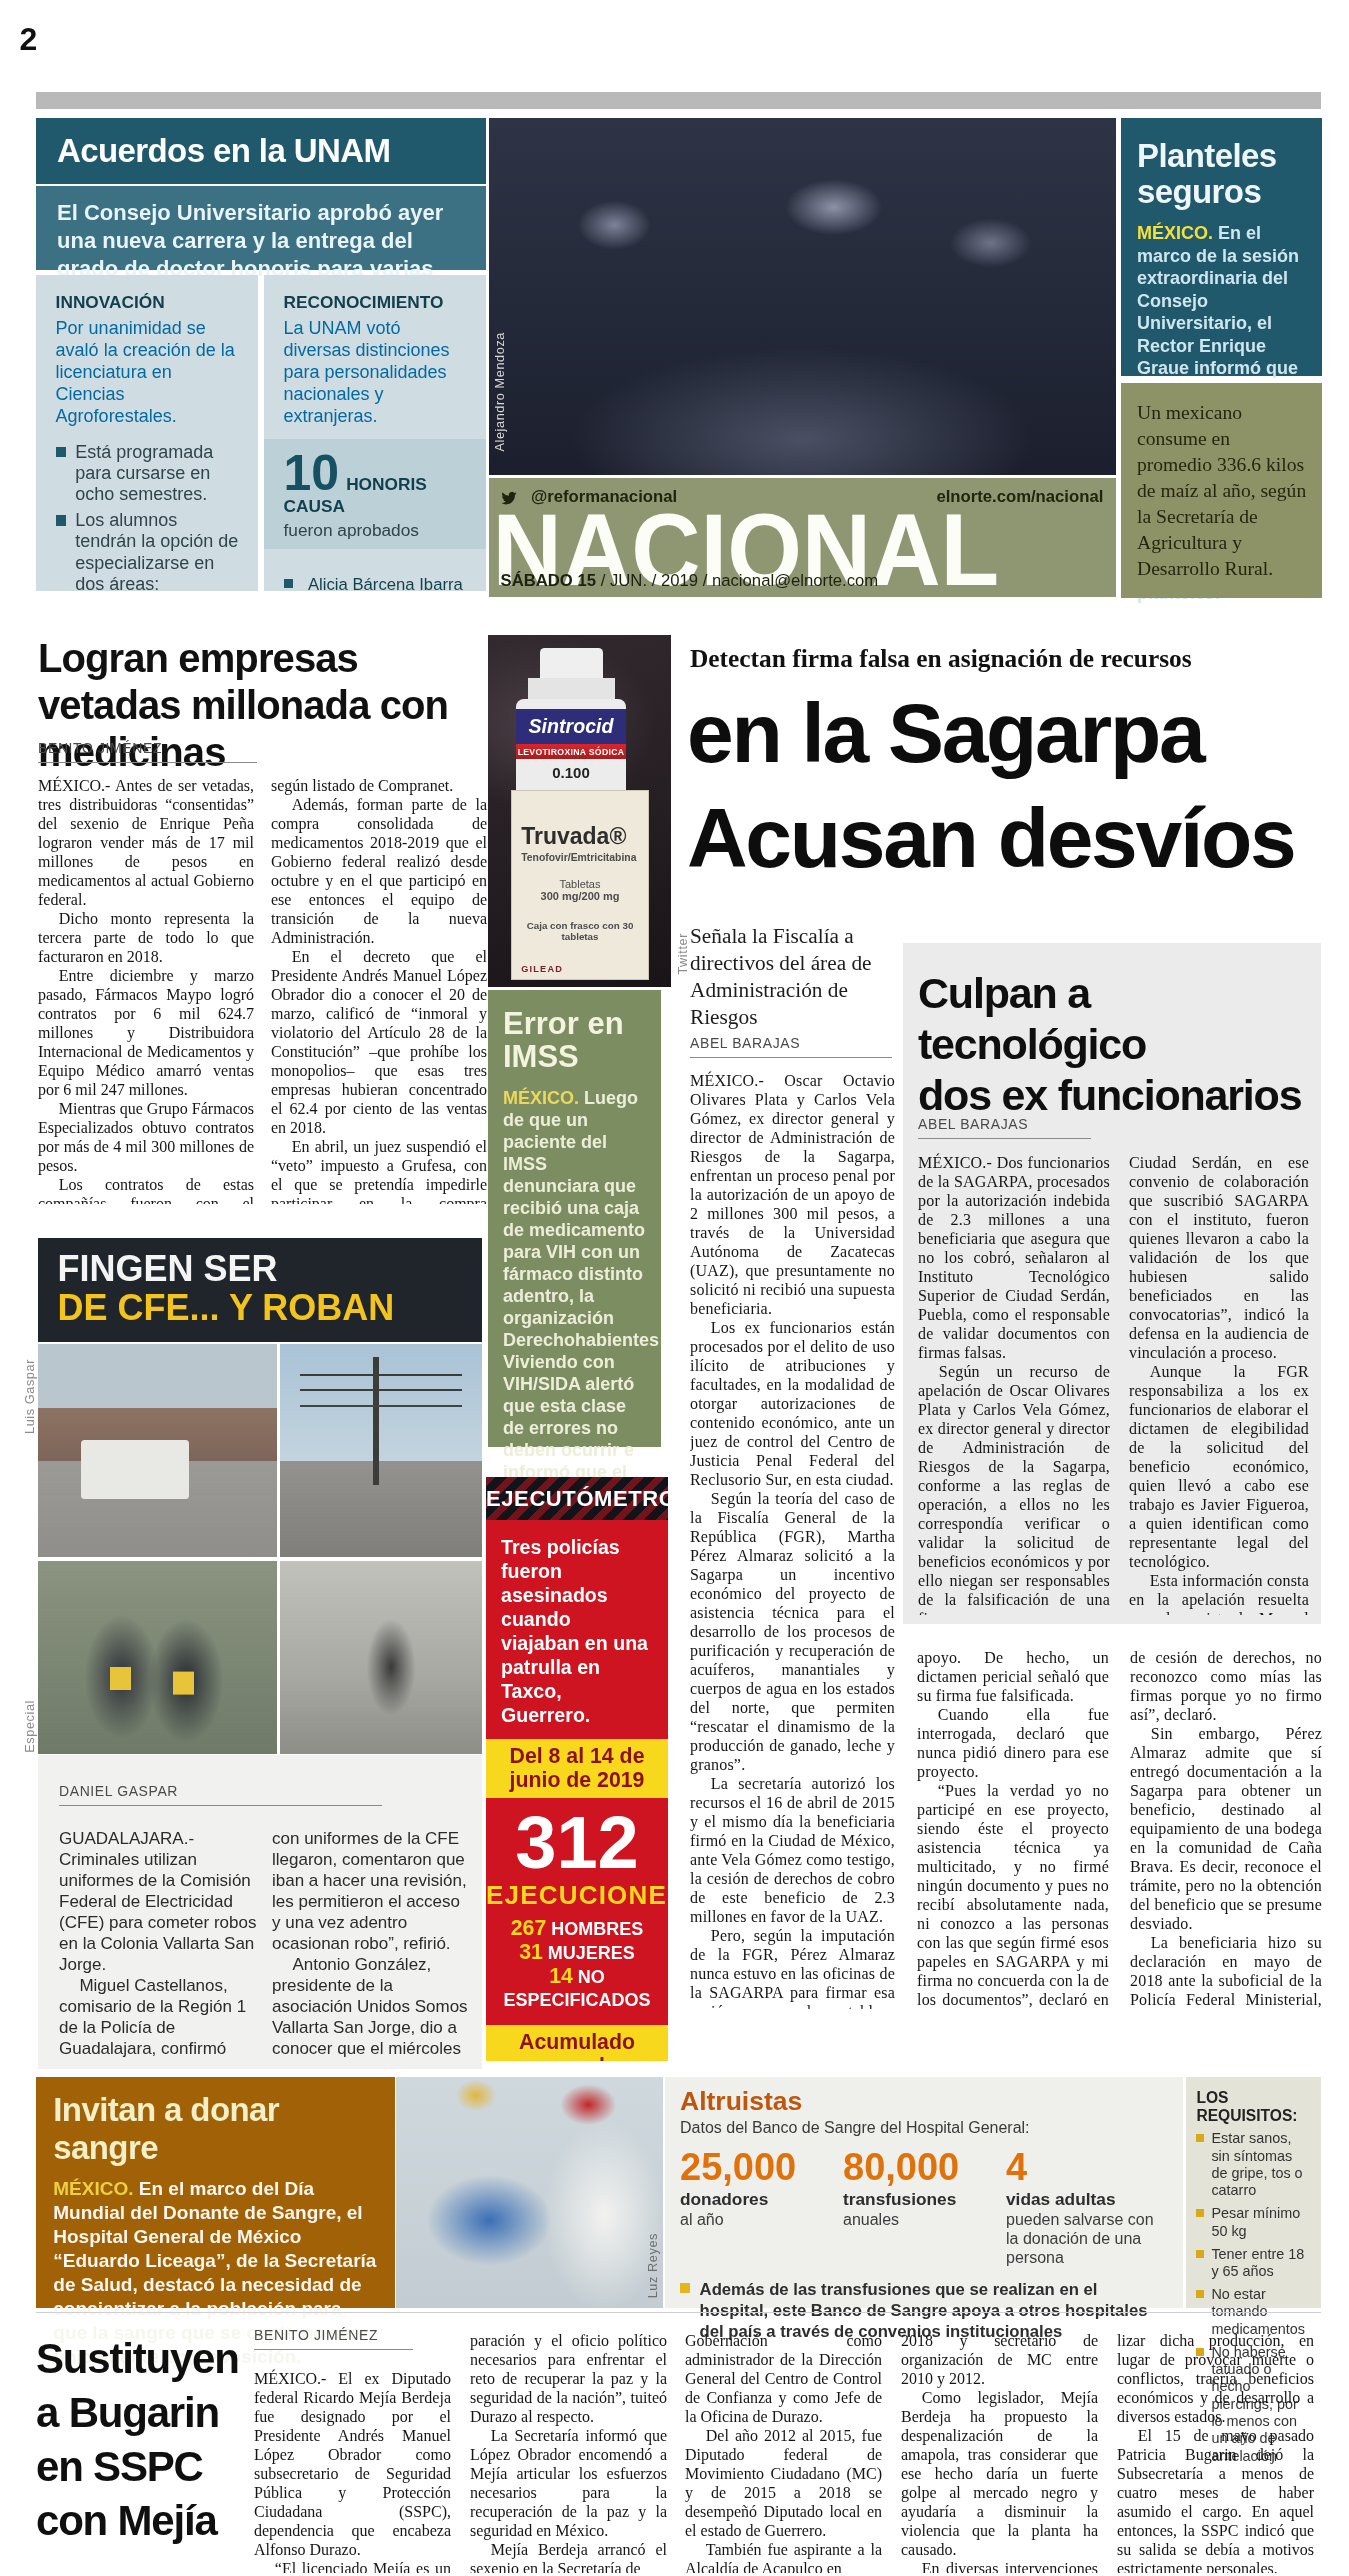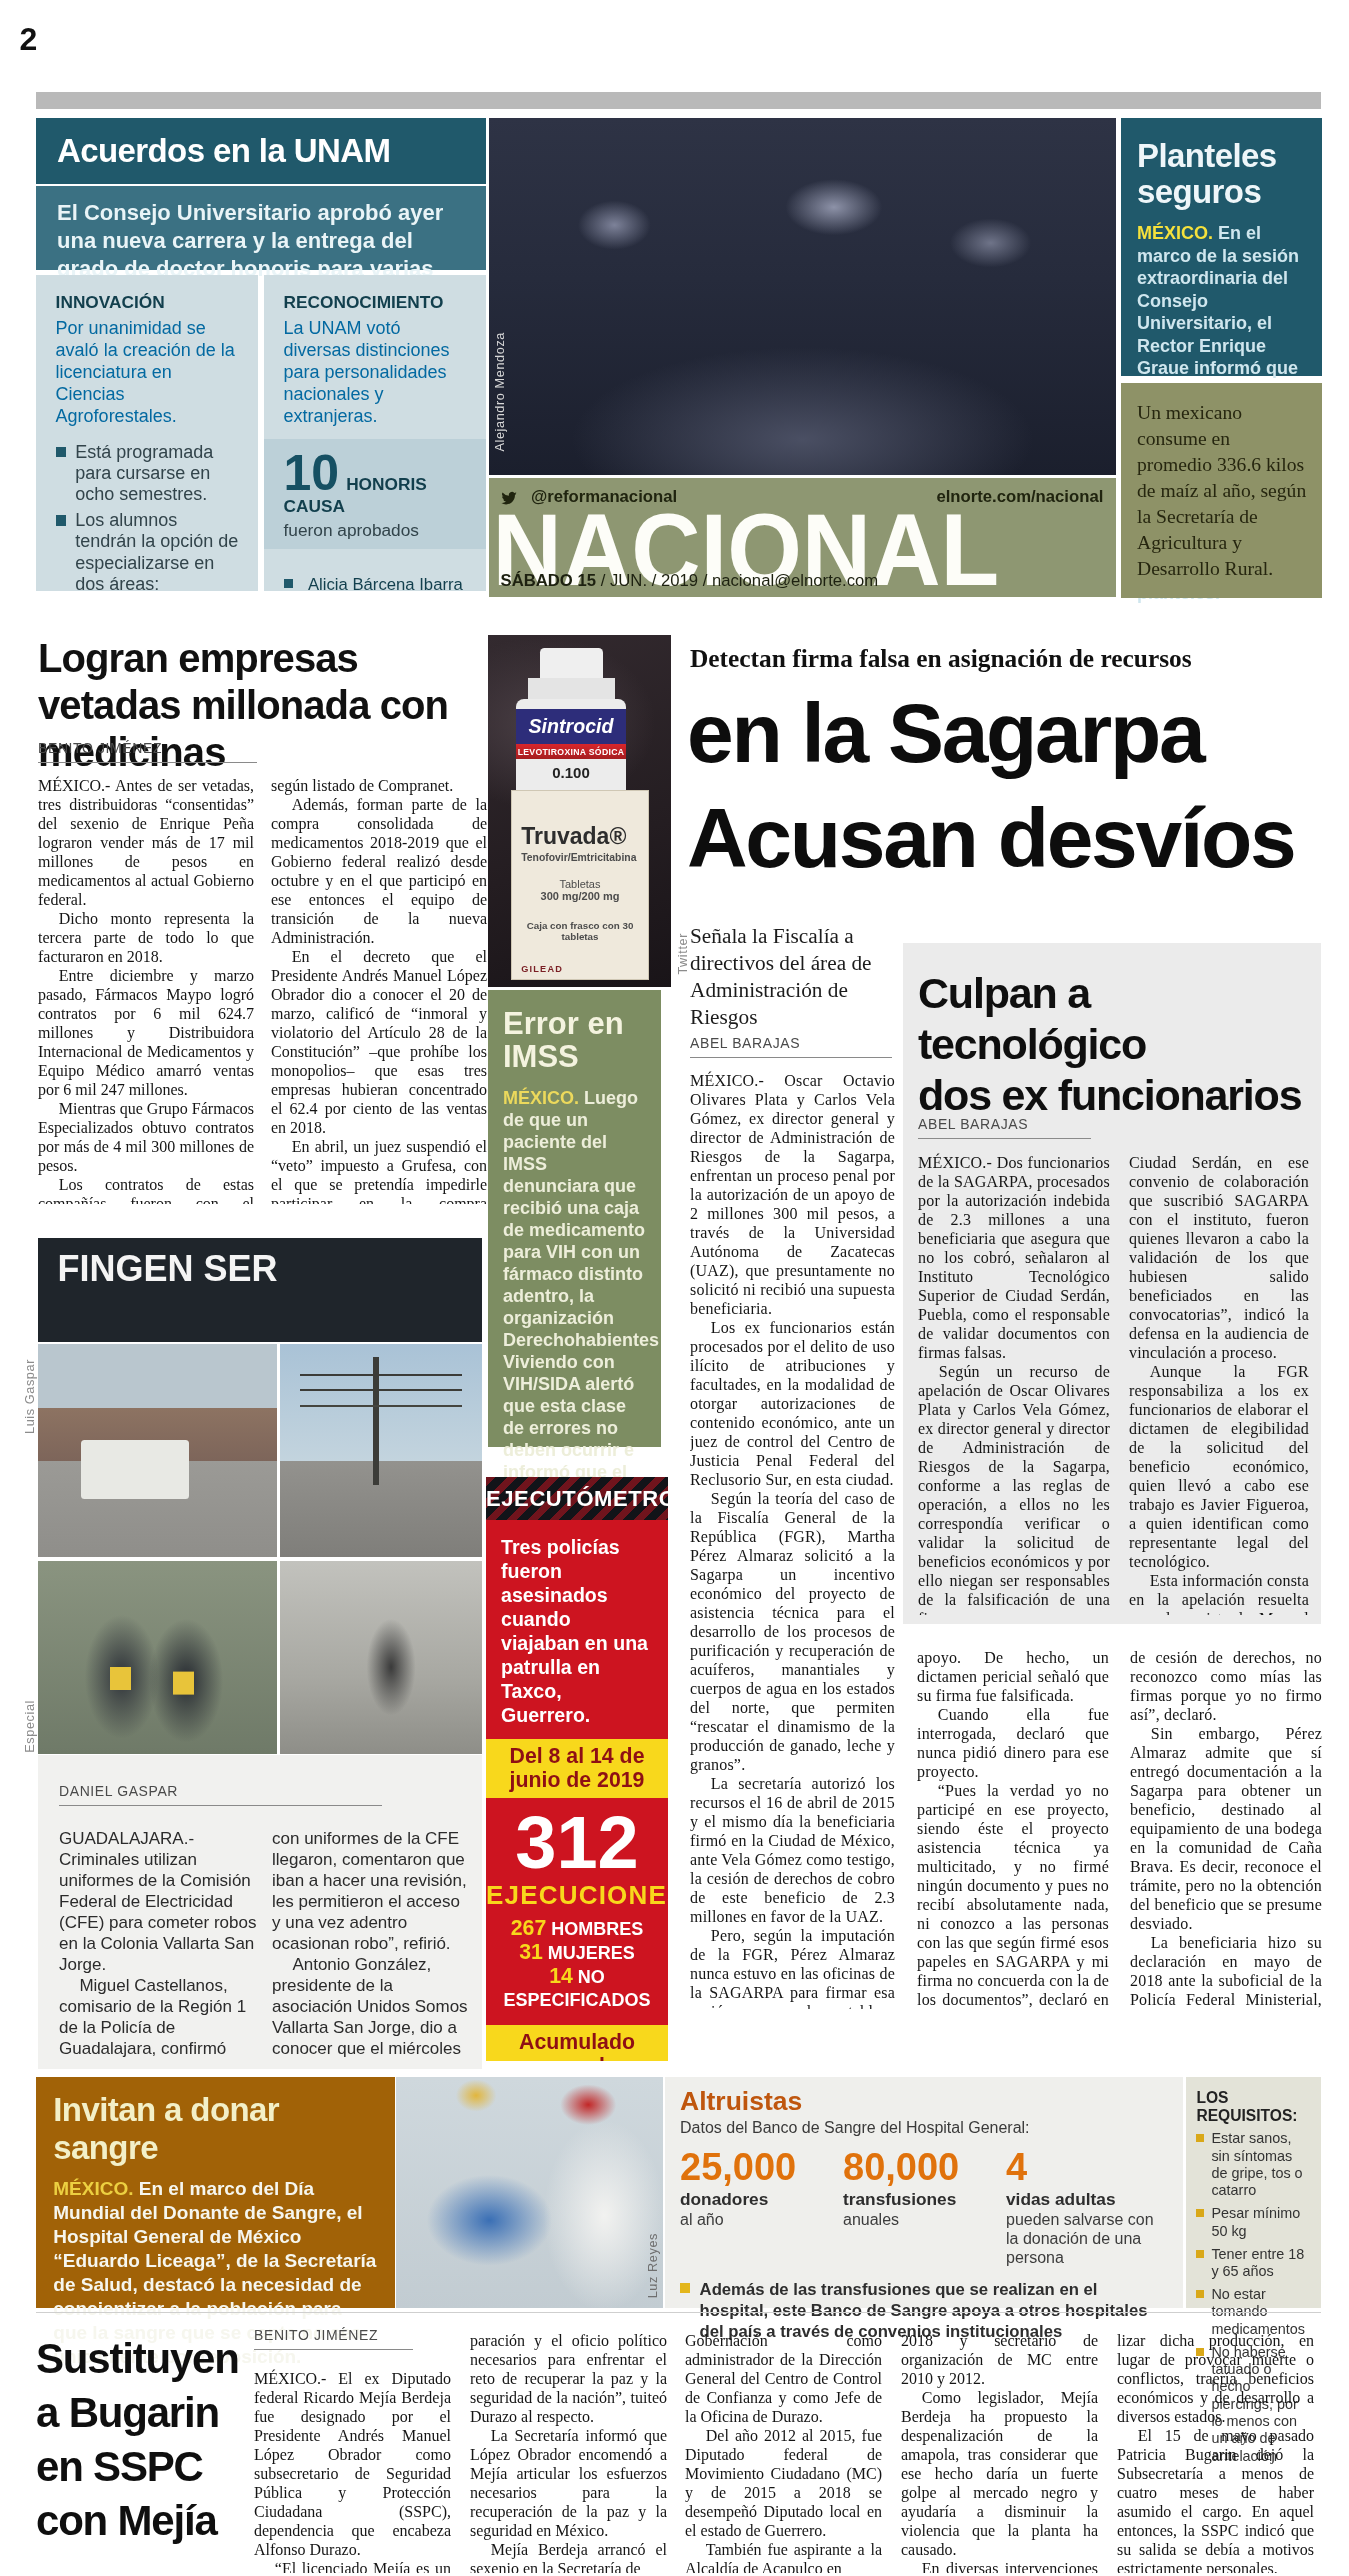--- a/index.html
+++ b/index.html
@@ -375,20 +375,21 @@
       </div>
     <div class="bodycol ccol2">
         <p>Ciudad Serdán, en ese convenio de colaboración que suscribió SAGARPA con el instituto, fueron quienes llevaron a cabo la validación de los que hubiesen salido beneficiados en las convocatorias”, indicó la defensa en la audiencia de vinculación a proceso.</p>
         <p>Aunque la FGR responsabiliza a los ex funcionarios de elaborar el dictamen de elegibilidad de la solicitud del beneficio económico, quien llevó a cabo ese trabajo es Javier Figueroa, a quien identifican como representante legal del tecnológico.</p>
         <p>Esta información consta en la apelación resuelta por el magistrado Manuel Bárcena, del Segundo Tribunal Unitario, quien el pasado 31 de enero confirmó la vinculación a proceso de los ex funcionarios por el delito de uso indebido de atribuciones y facultades.</p>
       </div>
   </section>
 
   <section class="abs fingen">
     <div class="l1">FINGEN SER</div>
+    <div class="l2">DE CFE... Y ROBAN</div>
   </section>
   <div class="ph abs ph1"></div>
   <div class="ph abs ph2"></div>
   <div class="ph abs ph3"></div>
   <div class="ph abs ph4"></div>
   <span class="abs vcred cred-lg">Luis Gaspar</span>
   <span class="abs vcred cred-esp">Especial</span>
 
   <section class="abs cfe-panel">
     <div class="byline cfe-byline">DANIEL GASPAR</div>

